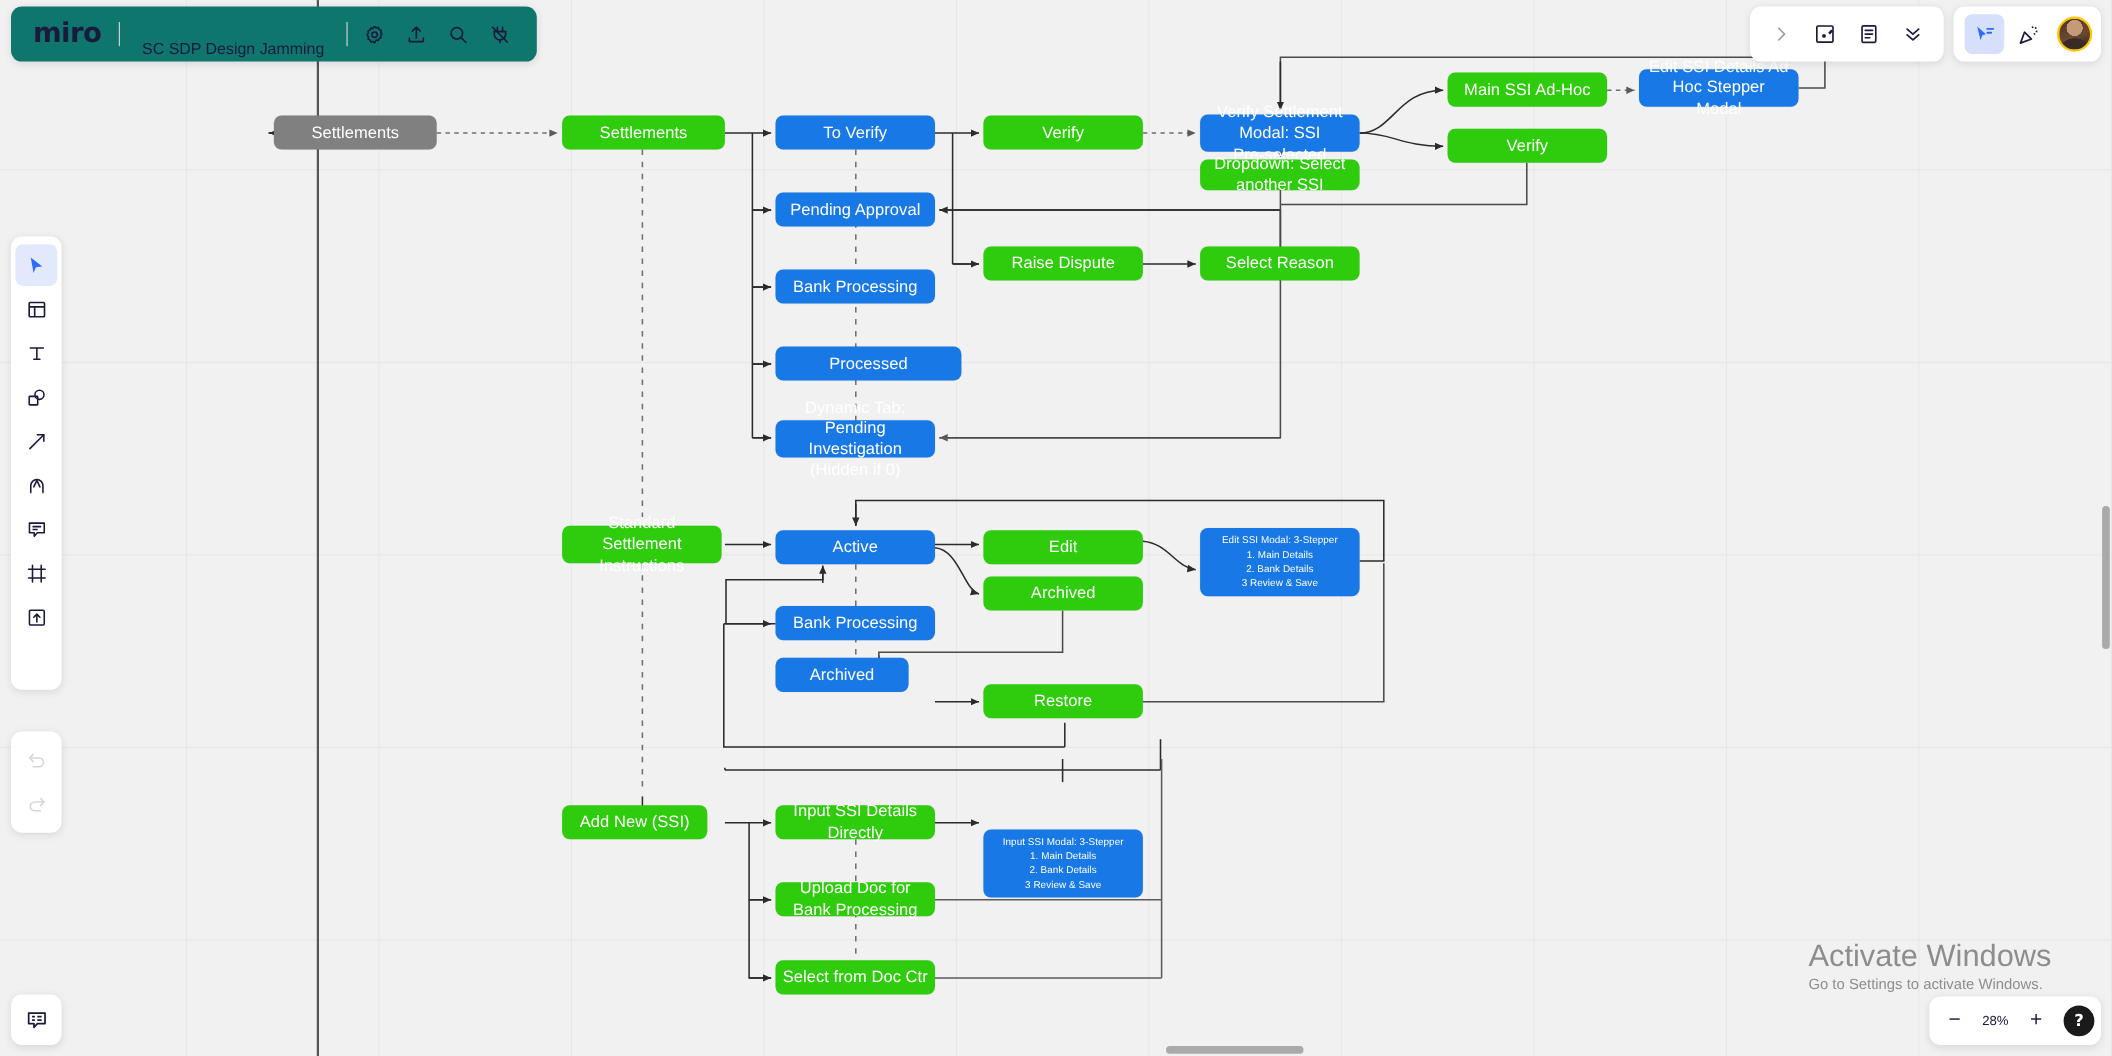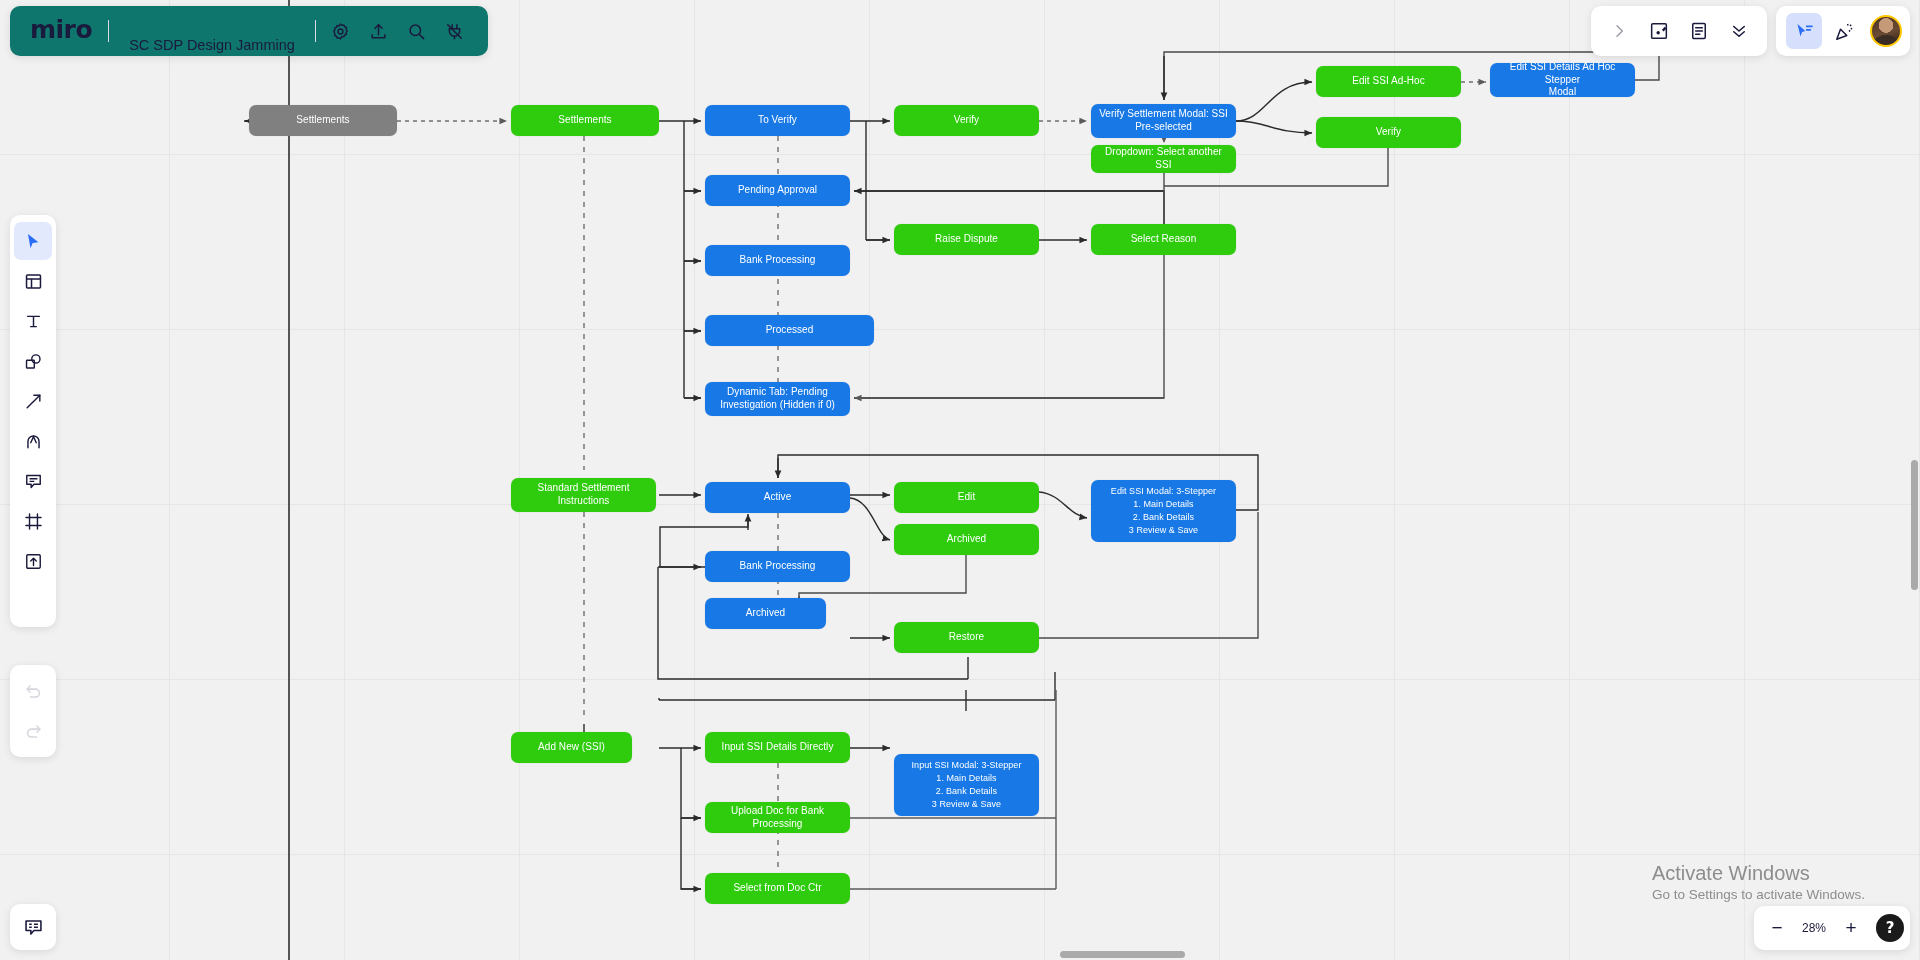--- a/index.html
+++ b/index.html
@@ -30,21 +30,21 @@
   
   #edges { position: absolute; inset: 0; width: 1920px; height: 960px; pointer-events: none; }
 
   
   .node {
     position: absolute;
     display: flex; align-items: center; justify-content: center;
     text-align: center;
     border-radius: 7px;
     color: #ffffff;
-    font-size: 10px;
+    font-size: 15px;
     line-height: 1.28;
     letter-spacing: .05px;
     padding: 2px 5px;
     font-family: "Liberation Sans", sans-serif;
     white-space: pre-line;
     box-shadow: 0 0 0 0.5px rgba(0,0,0,.05);
   }
   .node.blue  { background: #1778e6; }
   .node.green { background: #2fcc0d; }
   .node.grey  { background: #808080; }
@@ -154,21 +154,21 @@
     display: flex; align-items: center; justify-content: center;
     margin-left: 8px; cursor: pointer;
     font-family: "DejaVu Sans", sans-serif;
   }
 
   
   #watermark {
     position: absolute; right: 55px; bottom: 55px;
     text-align: left; color: #8d8d8d; z-index: 5; pointer-events: none;
   }
-  #wm-title { font-size: 20px; line-height: 1.25; }
+  #wm-title { font-size: 28px; line-height: 1.25; }
   #wm-sub   { font-size: 13.5px; line-height: 1.4; }
 
   
   #vscroll {
     position: absolute; right: 2px; top: 460px; width: 7px; height: 130px;
     background: #aaaaaa; border-radius: 4px; z-index: 20; cursor: pointer;
   }
   #hscroll {
     position: absolute; bottom: 2px; left: 1060px; width: 125px; height: 7px;
     background: #aaaaaa; border-radius: 4px; z-index: 20; cursor: pointer;
@@ -289,37 +289,37 @@
         <div class="node blue" style="left: 705px; top: 245px; width: 145px; height: 31px;">Bank Processing</div>
         <div class="node blue" style="left: 705px; top: 315px; width: 169px; height: 31px;">Processed</div>
         <div class="node blue" style="left: 705px; top: 382px; width: 145px; height: 34px;">Dynamic Tab: Pending
 Investigation (Hidden if 0)</div>
         <div class="node green" style="left: 894px; top: 105px; width: 145px; height: 31px;">Verify</div>
         <div class="node green" style="left: 894px; top: 224px; width: 145px; height: 31px;">Raise Dispute</div>
         <div class="node green" style="left: 1091px; top: 224px; width: 145px; height: 31px;">Select Reason</div>
         <div class="node blue" style="left: 1091px; top: 104px; width: 145px; height: 34px;">Verify Settlement Modal: SSI
 Pre-selected</div>
         <div class="node green" style="left: 1091px; top: 145px; width: 145px; height: 28px;">Dropdown: Select another SSI</div>
-        <div class="node green" style="left: 1316px; top: 66px; width: 145px; height: 31px;">Edit SSI Ad-Hoc</div>
+        <div class="node green" style="left: 1316px; top: 66px; width: 145px; height: 31px;">Main SSI Ad-Hoc</div>
         <div class="node green" style="left: 1316px; top: 117px; width: 145px; height: 31px;">Verify</div>
         <div class="node blue" style="left: 1490px; top: 63px; width: 145px; height: 34px;">Edit SSI Details Ad Hoc Stepper
 Modal</div>
         <div class="node green" style="left: 511px; top: 478px; width: 145px; height: 34px;">Standard Settlement
 Instructions</div>
         <div class="node blue" style="left: 705px; top: 482px; width: 145px; height: 31px;">Active</div>
         <div class="node blue" style="left: 705px; top: 551px; width: 145px; height: 31px;">Bank Processing</div>
         <div class="node blue" style="left: 705px; top: 598px; width: 121px; height: 31px;">Archived</div>
         <div class="node green" style="left: 894px; top: 482px; width: 145px; height: 31px;">Edit</div>
         <div class="node green" style="left: 894px; top: 524px; width: 145px; height: 31px;">Archived</div>
         <div class="node green" style="left: 894px; top: 622px; width: 145px; height: 31px;">Restore</div>
         <div class="node blue tall" style="left: 1091px; top: 480px; width: 145px; height: 62px;">Edit SSI Modal: 3-Stepper
 1. Main Details
 2. Bank Details
 3 Review &amp; Save</div>
-        <div class="node green" style="left: 511px; top: 732px; width: 121px; height: 31px;">Add New (SSI)</div>
+        <div class="node green" style="left: 511px; top: 732px; width: 132px; height: 31px;">Add New (SSI)</div>
         <div class="node green" style="left: 705px; top: 732px; width: 145px; height: 31px;">Input SSI Details Directly</div>
         <div class="node green" style="left: 705px; top: 802px; width: 145px; height: 31px;">Upload Doc for Bank Processing</div>
         <div class="node green" style="left: 705px; top: 873px; width: 145px; height: 31px;">Select from Doc Ctr</div>
         <div class="node blue tall" style="left: 894px; top: 711px; width: 145px; height: 62px; margin-top: 43px;">Input SSI Modal: 3-Stepper
 1. Main Details
 2. Bank Details
 3 Review &amp; Save</div>
       </div>
   </div>
 

